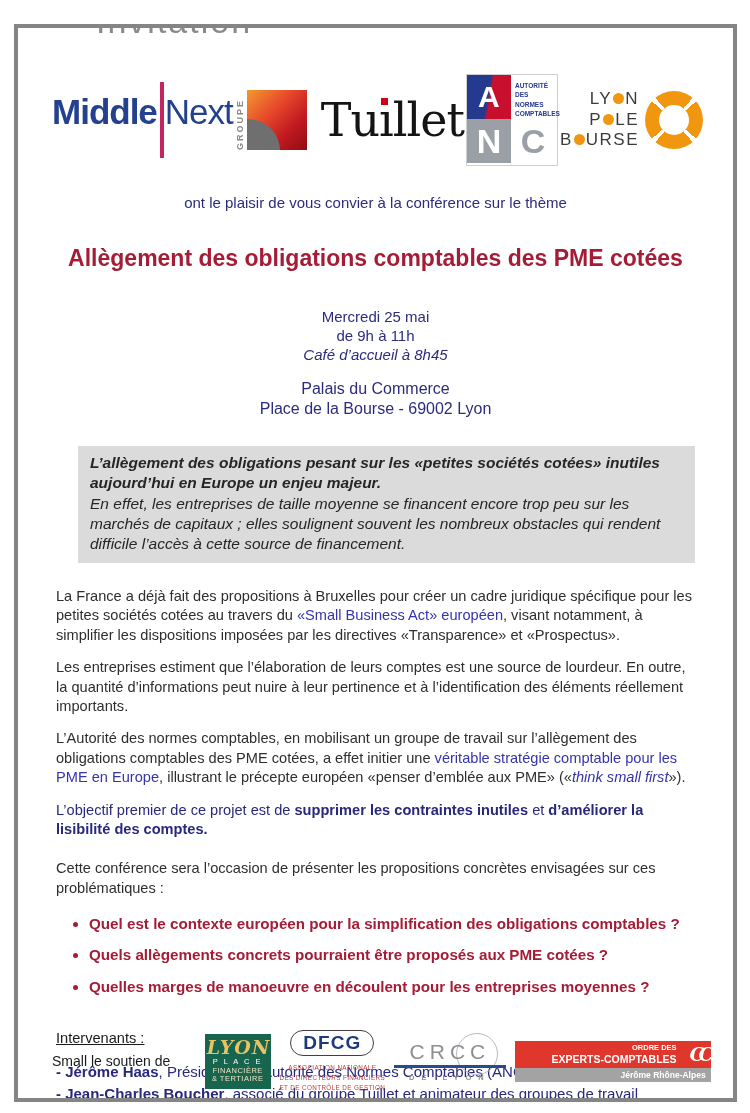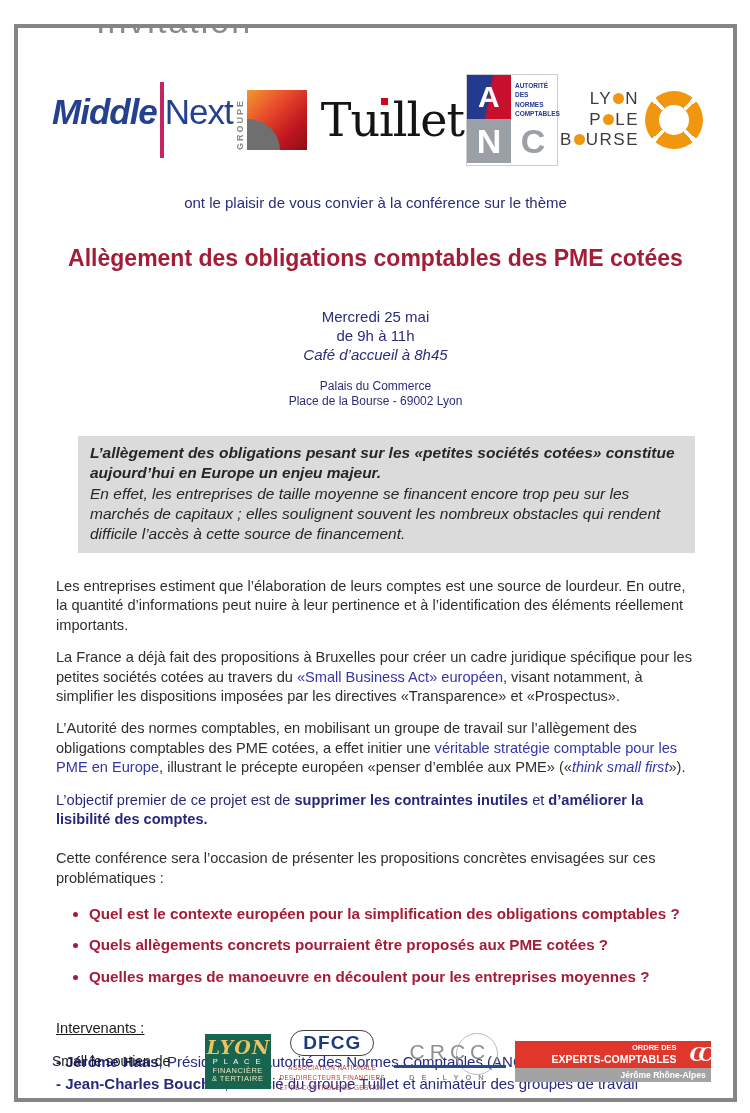--- a/index.html
+++ b/index.html
@@ -6,21 +6,21 @@
   .page{position:relative;width:750px;height:1113px;background:#fff;
         font-family:"Liberation Sans",sans-serif;color:#2e2e2e;overflow:hidden;}
   .frame{position:absolute;left:14px;top:24px;right:13px;bottom:11px;
          border:4px solid #858585;overflow:hidden;background:#fff;}
   .inv-label{position:absolute;top:-26px;left:48px;background:#fff;
              padding:0 30px;font-size:34px;color:#8a8a8a;letter-spacing:2px;}
   
   .logos-row{display:flex;align-items:center;justify-content:space-between;
              margin:44px 30px 0 34px;height:96px;}
   .logo-mn{white-space:nowrap;}
-  .mn-bold{font-size:35px;font-weight:bold;color:#24418f;letter-spacing:-1px;font-style:italic;}
+  .mn-bold{font-size:35px;font-weight:bold;color:#24418f;letter-spacing:-1px;}
   .mn-bar{display:inline-block;width:4px;height:76px;background:#c2255f;
           vertical-align:middle;margin:0 1px 0 3px;}
   .mn-light{font-size:35px;color:#24418f;letter-spacing:-1px;}
   .logo-tuillet{display:flex;align-items:center;}
   .t-groupe{writing-mode:vertical-rl;transform:rotate(180deg);font-size:9px;
             font-weight:bold;color:#8a8a8a;letter-spacing:2px;height:60px;}
   .t-sq{position:relative;display:inline-block;width:60px;height:60px;margin-left:2px;
         background:linear-gradient(135deg,#f29a2e 0%,#e8492b 38%,#c01820 70%,#8d0e14 100%);}
   .t-wedge{position:absolute;left:0;bottom:0;width:55%;height:52%;background:#6f6f6f;
            border-top-right-radius:100% 100%;}
@@ -47,21 +47,21 @@
     background:conic-gradient(#f0960f 0 40deg,#fff 40deg 50deg,#f0960f 50deg 130deg,
       #fff 130deg 140deg,#f0960f 140deg 220deg,#fff 220deg 230deg,
       #f0960f 230deg 310deg,#fff 310deg 320deg,#f0960f 320deg 360deg);}
   .lpb-ring::after{content:"";position:absolute;inset:14px;background:#fff;border-radius:50%;}
   
   .intro{margin-top:26px;text-align:center;font-size:15px;color:#2c2c7d;}
   .title{margin:34px 10px 0;text-align:center;font-size:23px;font-weight:bold;color:#a41c36;}
   .event{margin-top:36px;text-align:center;color:#2c2c7d;font-size:15px;line-height:1.25;}
   .event .date{font-weight:normal;}
   .event .welcome{font-style:italic;}
-  .venue{margin-top:15px;text-align:center;color:#2c2c7d;font-size:12px;line-height:1.25;}
+  .venue{margin-top:15px;text-align:center;color:#2c2c7d;font-size:16px;line-height:1.25;}
   
   .graybox{margin:27px 38px 0 60px;background:#dbdbdb;padding:7px 12px 9px;
            font-size:15.5px;font-style:italic;color:#262626;line-height:1.3;}
   .gb-bold{font-weight:bold;}
   
   .body{margin:24px 37px 0 38px;font-size:14.6px;line-height:1.33;color:#2e2e2e;}
   .body p{margin:0 0 13px 0;}
   .blue{color:#3434ab;}
   .blue-it{color:#3434ab;font-style:italic;}
   .navy{color:#28287c;}
@@ -155,28 +155,28 @@
       <div>de 9h à 11h</div>
       <div class="welcome">Café d’accueil à 8h45</div>
     </div>
 
     <div class="venue">
       <div>Palais du Commerce</div>
       <div>Place de la Bourse - 69002 Lyon</div>
     </div>
 
     <div class="graybox">
-      <div class="gb-bold">L’allègement des obligations pesant sur les «petites sociétés cotées» constitue aujourd’hui en Europe un enjeu majeur.</div>
+      <div class="gb-bold">L’allègement des obligations pesant sur les «petites sociétés cotées» inutiles aujourd’hui en Europe un enjeu majeur.</div>
       <div>En effet, les entreprises de taille moyenne se financent encore trop peu sur les marchés de capitaux ; elles soulignent souvent les nombreux obstacles qui rendent difficile l’accès à cette source de financement.</div>
     </div>
 
     <div class="body">
+      <p><span>La France a déjà fait des propositions à Bruxelles pour créer un cadre juridique spécifique pour les petites sociétés cotées au travers du </span><span class="blue">«Small Business Act» européen</span><span>, visant notamment, à simplifier les dispositions imposées par les directives «Transparence» et «Prospectus».</span></p>
+
       <p>Les entreprises estiment que l’élaboration de leurs comptes est une source de lourdeur. En outre, la quantité d’informations peut nuire à leur pertinence et à l’identification des éléments réellement importants.</p>
-
-      <p><span>La France a déjà fait des propositions à Bruxelles pour créer un cadre juridique spécifique pour les petites sociétés cotées au travers du </span><span class="blue">«Small Business Act» européen</span><span>, visant notamment, à simplifier les dispositions imposées par les directives «Transparence» et «Prospectus».</span></p>
 
       <p><span>L’Autorité des normes comptables, en mobilisant un groupe de travail sur l’allègement des obligations comptables des PME cotées, a effet initier une </span><span class="blue">véritable stratégie comptable pour les PME en Europe</span><span>, illustrant le précepte européen «penser d’emblée aux PME» («</span><span class="blue-it">think small first</span><span>»).</span></p>
 
       <p class="navy"><span>L’objectif premier de ce projet est de </span><b>supprimer les contraintes inutiles</b><span> et </span><b>d’améliorer la lisibilité des comptes.</b></p>
 
       <p class="p5">Cette conférence sera l’occasion de présenter les propositions concrètes envisagées sur ces problématiques :</p>
 
       <ul class="bullets">
         <li>Quel est le contexte européen pour la simplification des obligations comptables ?</li>
         <li>Quels allègements concrets pourraient être proposés aux PME cotées ?</li>

